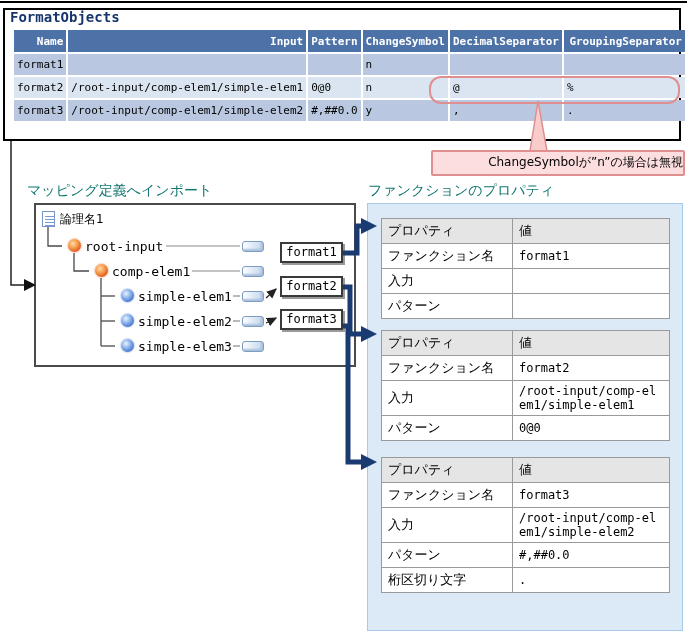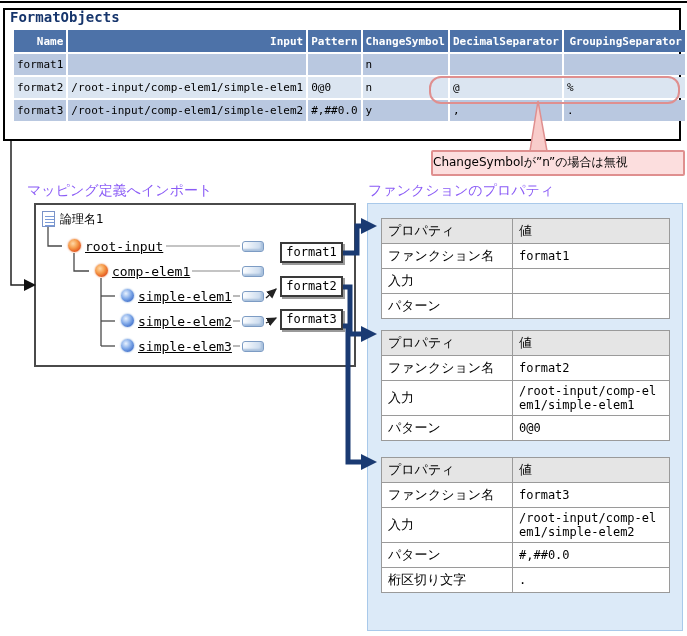--- a/index.html
+++ b/index.html
@@ -16,29 +16,29 @@
   table.fo-table th{background:#4d72a8;color:#fff;font:bold 11px "DejaVu Sans Mono","Liberation Mono",monospace;
                     text-align:right;padding:4px 3px;height:14px;white-space:nowrap;}
   table.fo-table td{font:11px "DejaVu Sans Mono","Liberation Mono",monospace;padding:3px 3px;height:15px;white-space:nowrap;overflow:visible;}
   tr.row-a td{background:#b9c8e0;}
   tr.row-b td{background:#dbe5f1;}
 
   .highlight{position:absolute;left:429px;top:76px;width:247px;height:24px;border:2px solid #df8f8f;border-radius:12px;pointer-events:none;}
 
   
   .callout{position:absolute;left:431px;top:150px;width:250px;height:22px;background:#fcdede;border:2px solid #df8f8f;
-           border-radius:2px;text-align:left;font-size:12px;line-height:21px;box-sizing:content-box;}
-
-  
-  .sec-label{position:absolute;font-size:14px;color:#8b5cf6;}
+           border-radius:2px;text-align:right;font-size:12px;line-height:21px;box-sizing:content-box;}
+
+  
+  .sec-label{position:absolute;font-size:14px;color:#0f766e;}
 
   
   .tree-box{position:absolute;left:34px;top:203px;width:322px;height:164px;border:2px solid #4a4a4a;background:#fff;box-sizing:border-box;}
   .tree-label{position:absolute;font-size:12px;}
-  .tree-node-label{position:absolute;font:13px "DejaVu Sans Mono","Liberation Mono",monospace;text-decoration:underline;}
+  .tree-node-label{position:absolute;font:13px "DejaVu Sans Mono","Liberation Mono",monospace;}
   .doc-icon{position:absolute;width:13px;height:16px;border:1px solid #7a93c8;background:#fff;
             background-image:repeating-linear-gradient(to bottom,#ffffff 0 2px,#7b9bd8 2px 3px);
             background-size:9px 100%;background-position:2px 2px;background-repeat:no-repeat;box-sizing:border-box;}
   .node-orange{position:absolute;width:13px;height:13px;border-radius:50%;
             background:radial-gradient(circle at 38% 35%,#ffd9a8 0%,#f59b4a 40%,#e2541d 75%,#c8381a 100%);
             box-shadow:0 0 2px #e07030;}
   .node-blue{position:absolute;width:13px;height:13px;border-radius:50%;
             background:radial-gradient(circle at 38% 35%,#e8f2ff 0%,#7fa8e8 45%,#3d6cc8 80%,#2a55a8 100%);
             box-shadow:0 0 2px #6090d0;}
   .mini-btn{position:absolute;width:22px;height:11px;border:1px solid #7d9cc4;border-radius:3px;

